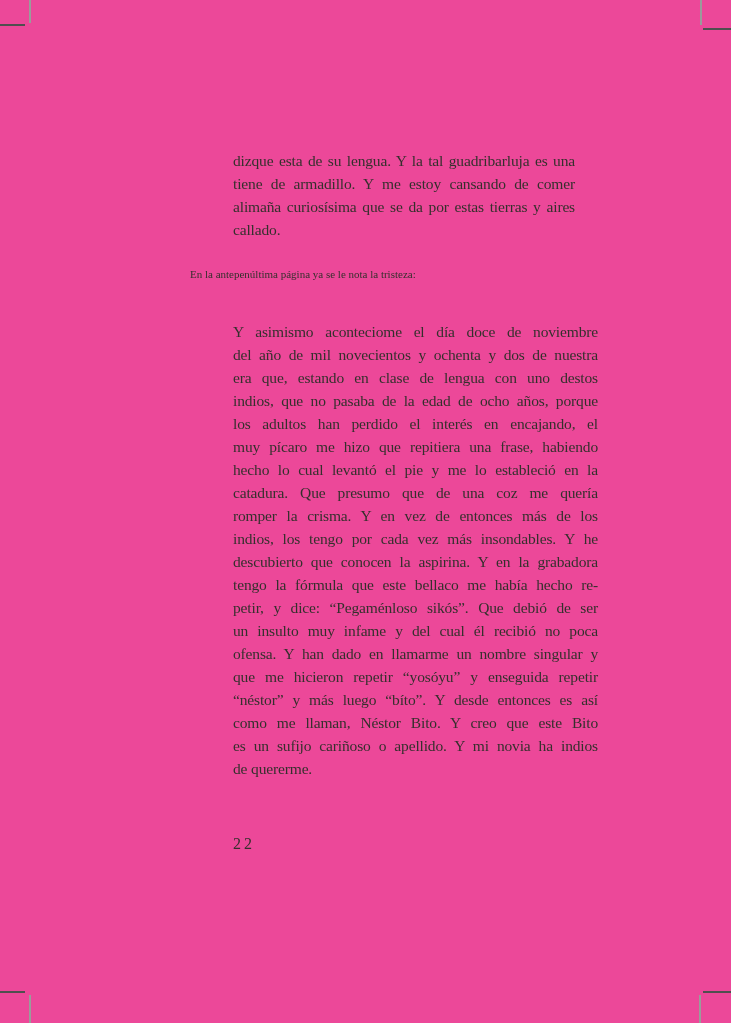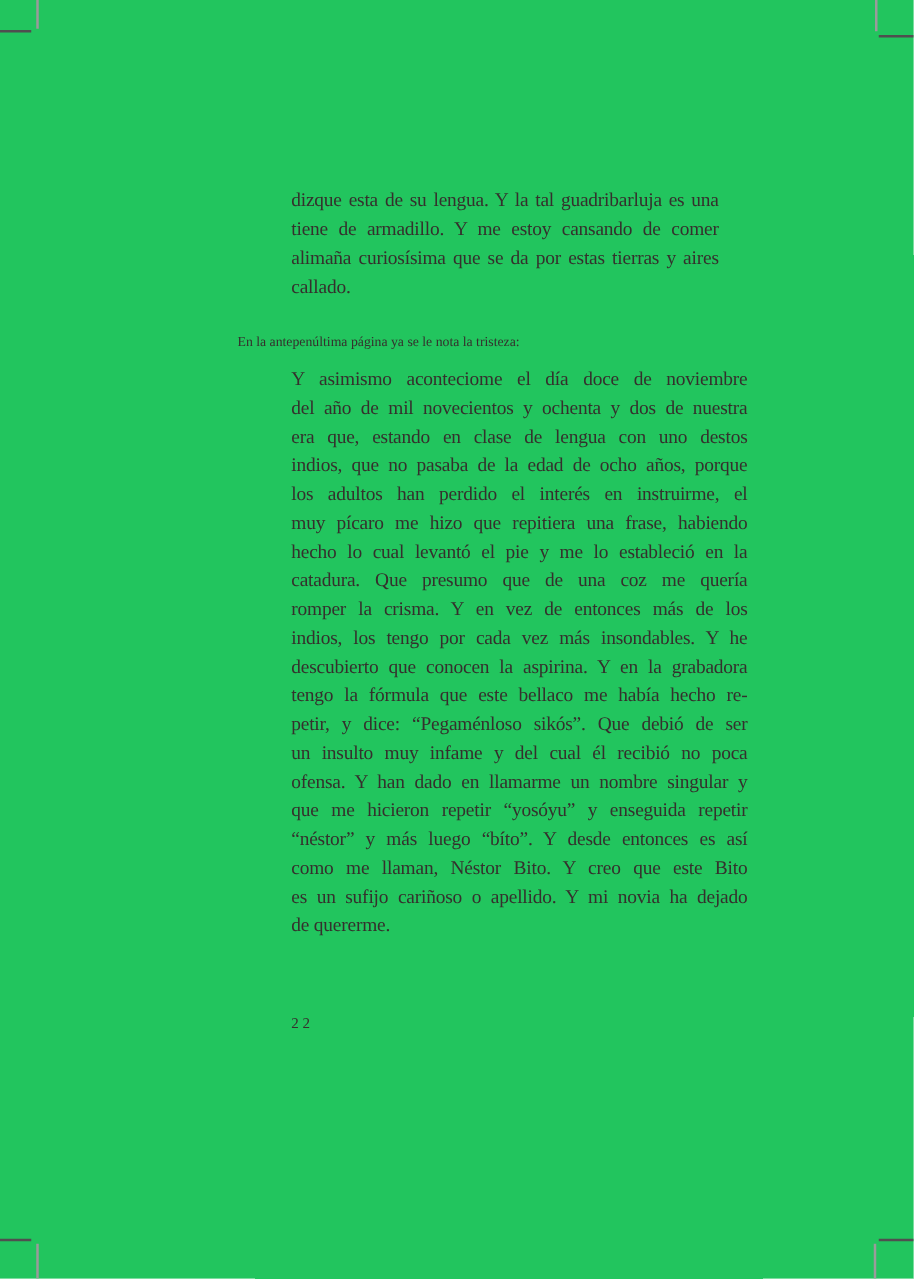--- a/index.html
+++ b/index.html
@@ -1,41 +1,41 @@
 <!DOCTYPE html>
 <html><head>
 <meta charset="utf-8">
 <style>
   html,body{margin:0;padding:0;background:#ffffff;}
   .sheet{
     position:relative;
     width:731px;
     height:1023px;
-    background:#22c55e;
+    background:#ec4899;
     font-family:"Liberation Serif","DejaVu Serif",serif;
     color:#35302d;
     overflow:hidden;
   }
   
   .crop{position:absolute;}
   .crop.h{height:2px;background:#4f4f4f;}
   .crop.v{width:2px;background:#9b9b9b;}
   .crop.tl-v{left:29px;top:0;height:23px;}
   .crop.tl-h{left:0;top:24px;width:25px;}
   .crop.tr-v{left:700px;top:0;height:25px;}
   .crop.tr-h{left:703px;top:28px;width:28px;}
   .crop.bl-h{left:0;top:991px;width:25px;}
   .crop.bl-v{left:29px;top:995px;height:28px;}
   .crop.br-h{left:703px;top:991px;width:28px;}
   .crop.br-v{left:699px;top:995px;height:28px;}
 
   
   .quote{position:absolute;left:233px;}
   .q1{top:149px;width:342px;}
-  .q2{top:292px;width:365px;}
+  .q2{top:320px;width:365px;}
   .quote .line{
     font-size:15.5px;
     line-height:23px;
     height:23px;
     letter-spacing:-0.15px;
     white-space:nowrap;
     text-align:justify;
     text-align-last:justify;
   }
   .quote .line.last{text-align-last:left;}
@@ -48,22 +48,22 @@
     margin:0;
     font-size:11px;
     line-height:24px;
     white-space:nowrap;
   }
 
   
   .folio{
     position:absolute;
     left:233px;
-    top:811px;
-    font-size:12px;
+    top:837px;
+    font-size:16px;
     line-height:14px;
     letter-spacing:3px;
   }
 </style>
 </head>
 <body>
 
 <div class="sheet">
 
   <div class="crop v tl-v"></div>
@@ -82,33 +82,33 @@
       <div class="line last"><span>callado.</span></div>
     </div>
 
   <p class="narration">En la antepenúltima página ya se le nota la tristeza:</p>
 
   <div class="quote q2">
       <div class="line"><span>Y asimismo aconteciome el día doce de noviembre</span></div>
       <div class="line"><span>del año de mil novecientos y ochenta y dos de nuestra</span></div>
       <div class="line"><span>era que, estando en clase de lengua con uno destos</span></div>
       <div class="line"><span>indios, que no pasaba de la edad de ocho años, porque</span></div>
-      <div class="line"><span>los adultos han perdido el interés en instruirme, el</span></div>
+      <div class="line"><span>los adultos han perdido el interés en encajando, el</span></div>
       <div class="line"><span>muy pícaro me hizo que repitiera una frase, habiendo</span></div>
       <div class="line"><span>hecho lo cual levantó el pie y me lo estableció en la</span></div>
       <div class="line"><span>catadura. Que presumo que de una coz me quería</span></div>
       <div class="line"><span>romper la crisma. Y en vez de entonces más de los</span></div>
       <div class="line"><span>indios, los tengo por cada vez más insondables. Y he</span></div>
       <div class="line"><span>descubierto que conocen la aspirina. Y en la grabadora</span></div>
       <div class="line"><span>tengo la fórmula que este bellaco me había hecho re-</span></div>
       <div class="line"><span>petir, y dice: “Pegaménloso sikós”. Que debió de ser</span></div>
       <div class="line"><span>un insulto muy infame y del cual él recibió no poca</span></div>
       <div class="line"><span>ofensa. Y han dado en llamarme un nombre singular y</span></div>
       <div class="line"><span>que me hicieron repetir “yosóyu” y enseguida repetir</span></div>
       <div class="line"><span>“néstor” y más luego “bíto”. Y desde entonces es así</span></div>
       <div class="line"><span>como me llaman, Néstor Bito. Y creo que este Bito</span></div>
-      <div class="line"><span>es un sufijo cariñoso o apellido. Y mi novia ha dejado</span></div>
+      <div class="line"><span>es un sufijo cariñoso o apellido. Y mi novia ha indios</span></div>
       <div class="line last"><span>de quererme.</span></div>
     </div>
 
   <div class="folio">22</div>
 
 </div>
 
 </body></html>

